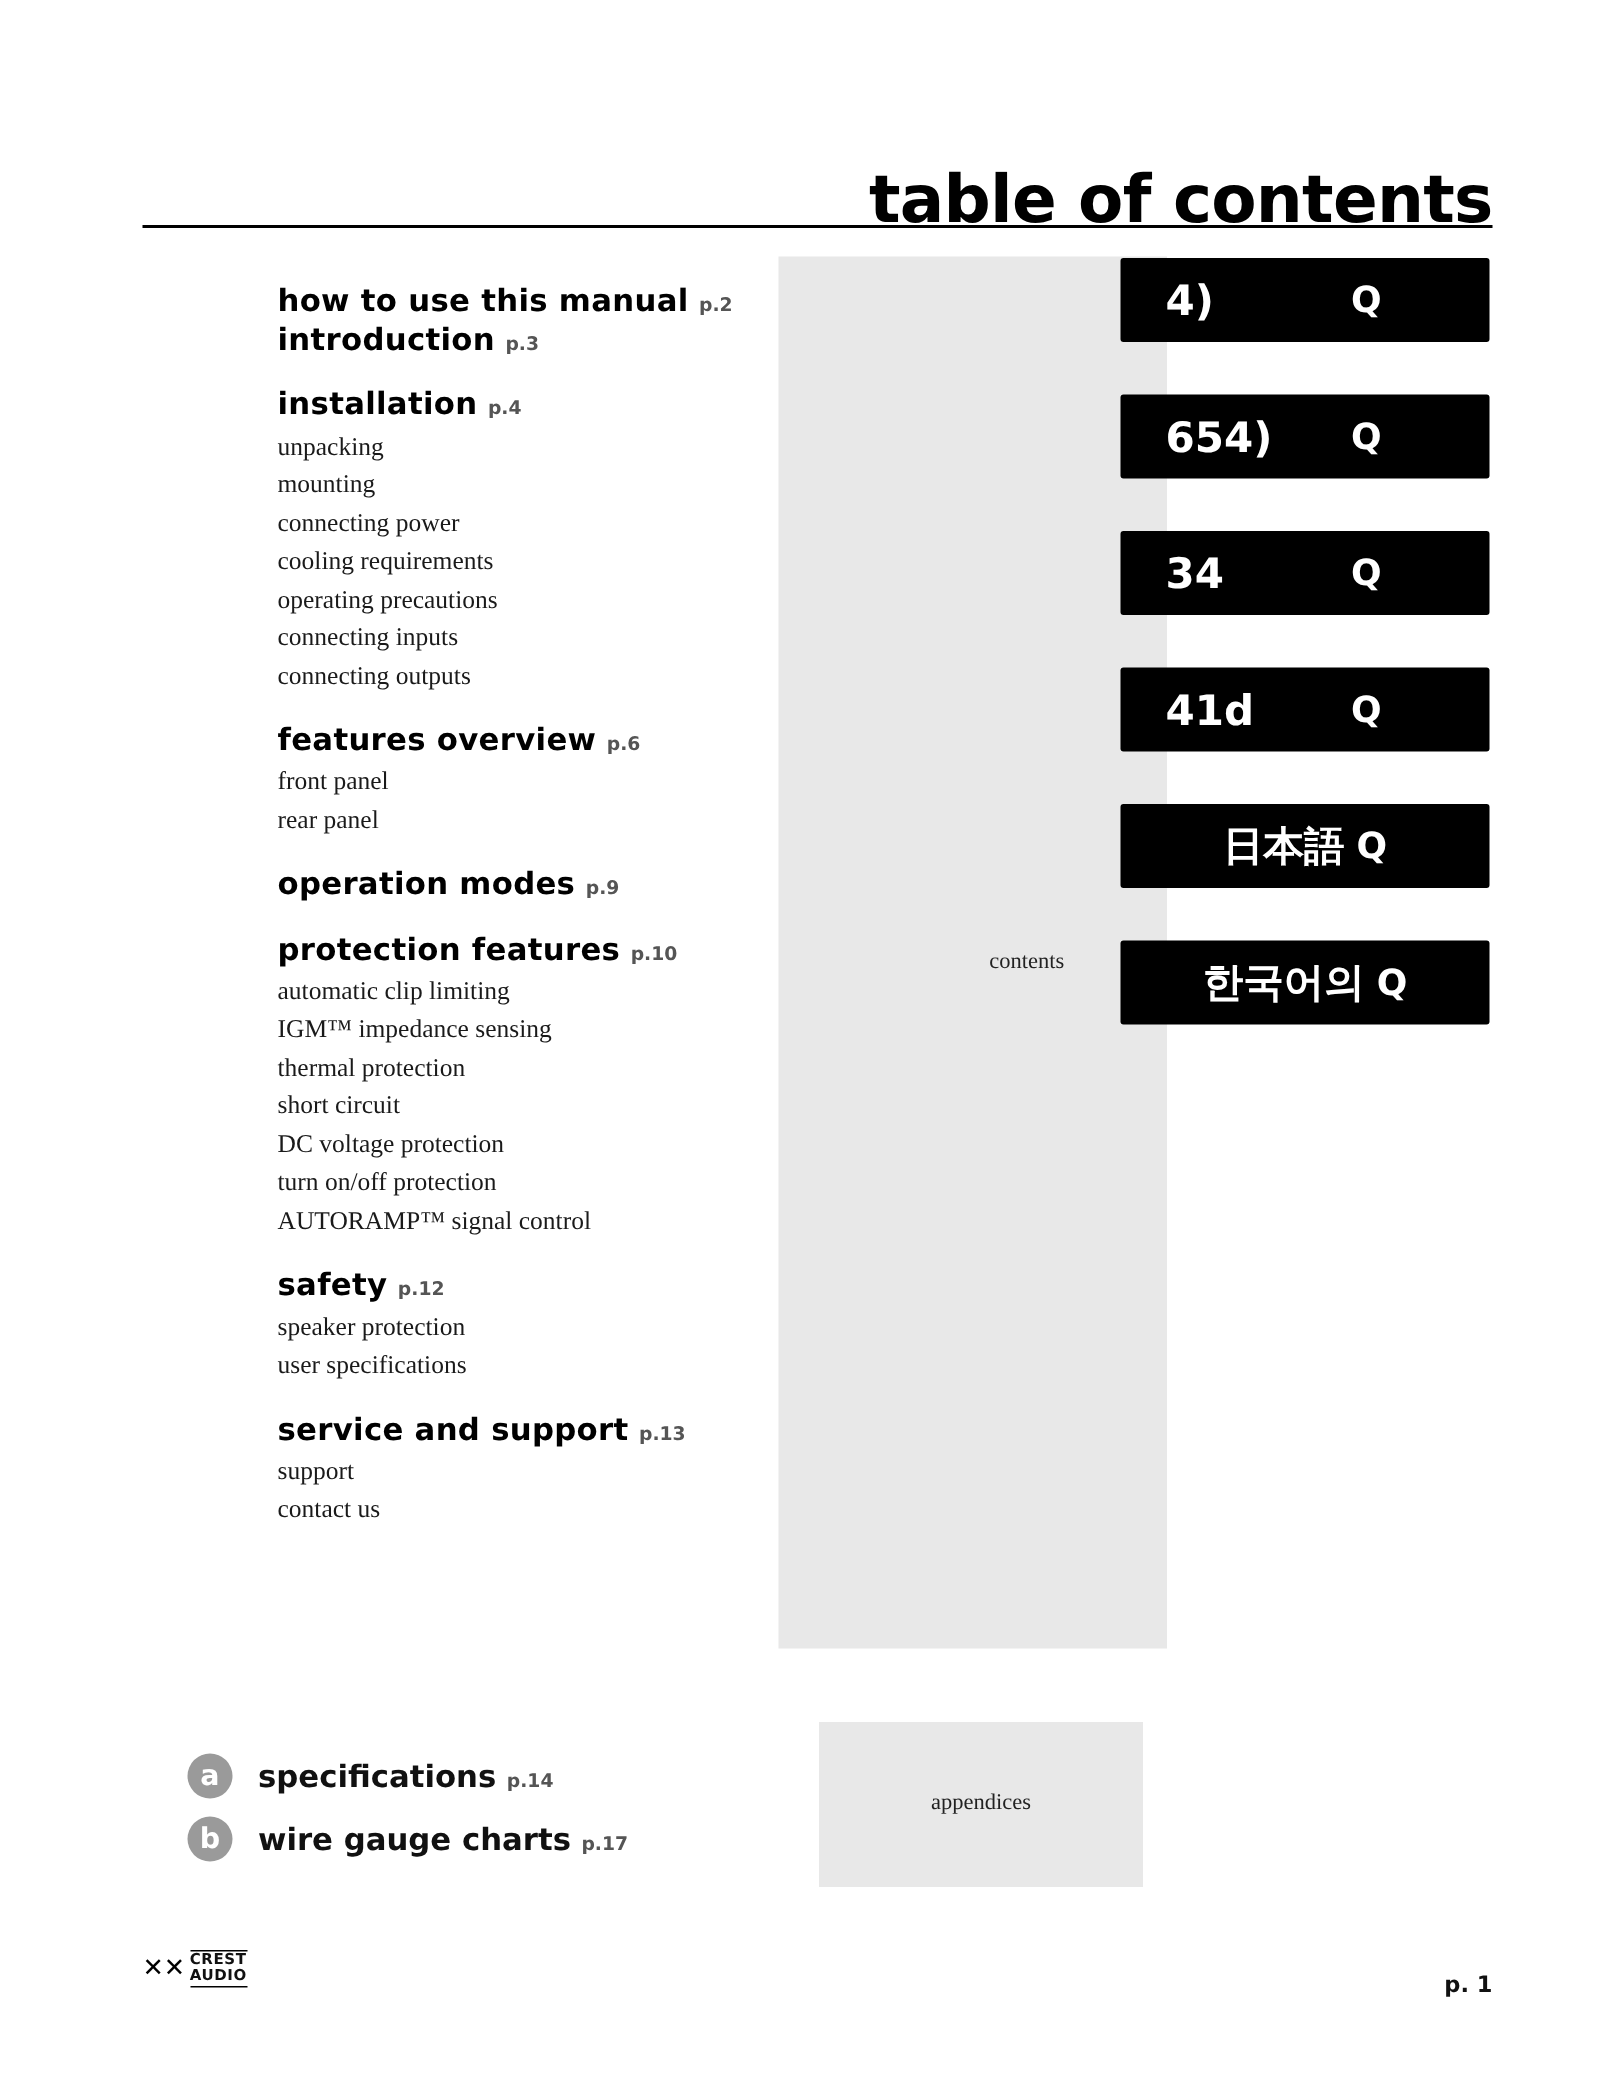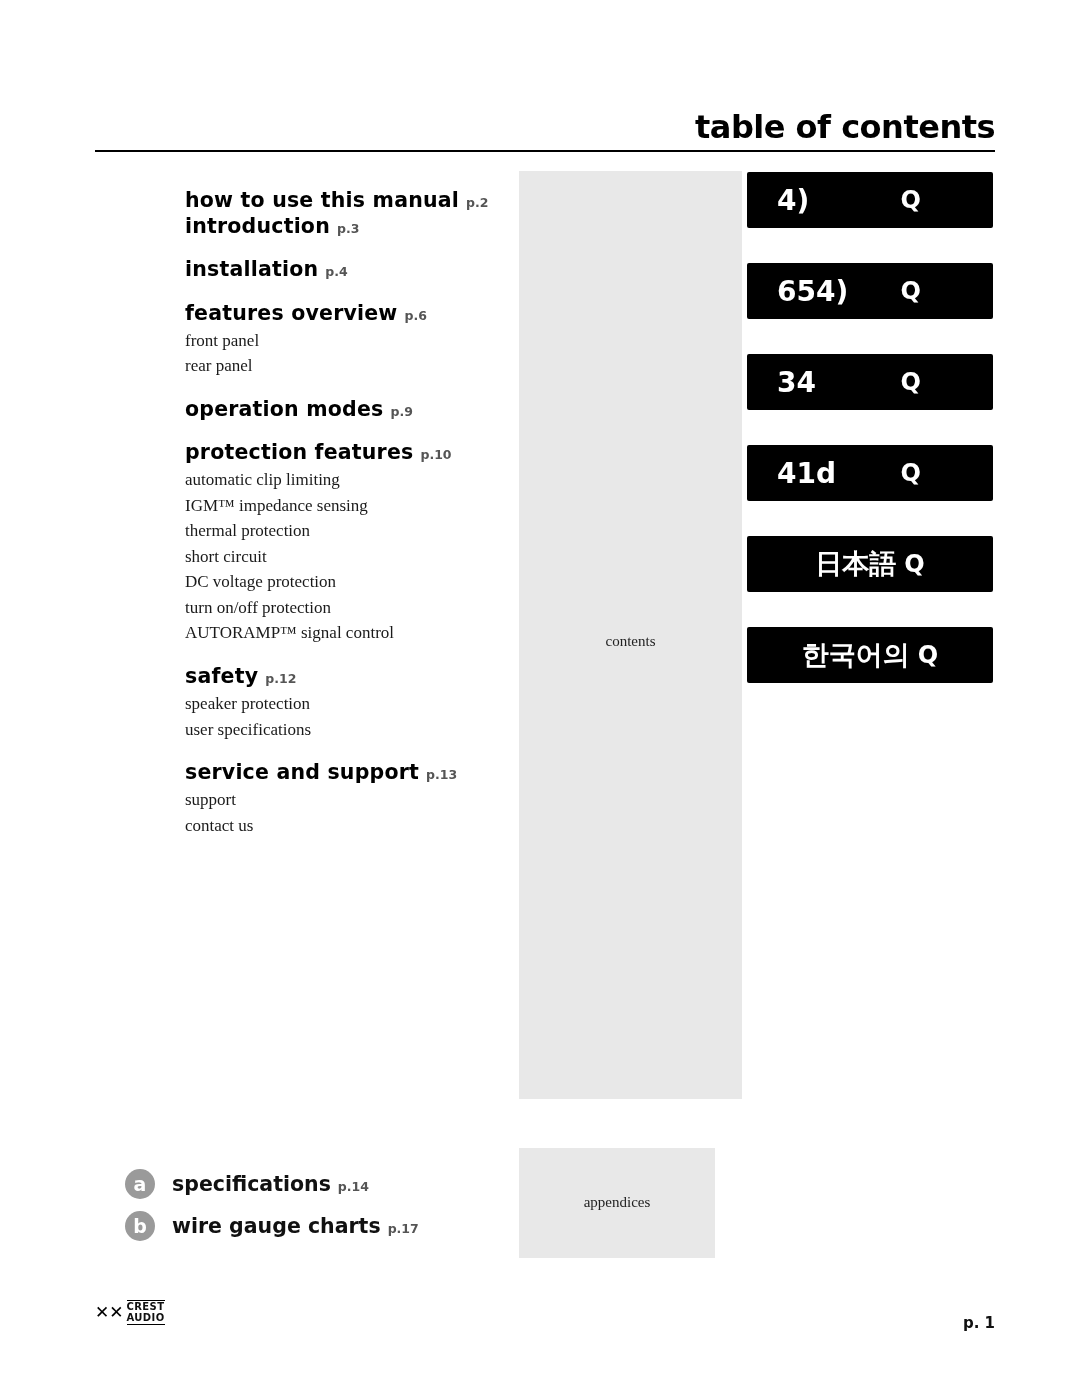--- a/index.html
+++ b/index.html
@@ -22,42 +22,43 @@
     left: 95px;
     top: 150px;
     width: 900px;
     height: 2px;
     background: #000000;
   }
   #page-title {
     position: absolute;
     right: 85px;
     top: 108px;
-    font-size: 32px;
+    font-size: 44px;
     font-weight: bold;
     letter-spacing: -0.5px;
     color: #000000;
     font-family: "DejaVu Sans", sans-serif;
   }
 
   
   .grey-panel {
     position: absolute;
     background: #e8e8e8;
   }
   #contents-panel {
     left: 519px;
     top: 171px;
     width: 223px;
     height: 928px;
+    padding-left: 36px;
   }
   #appendices-panel {
-    left: 519px;
+    left: 546px;
     top: 1148px;
-    width: 196px;
+    width: 216px;
     height: 110px;
   }
   .panel-label {
     position: absolute;
     width: 100%;
     text-align: center;
     font-size: 15px;
     color: #222222;
     font-family: "Liberation Serif", serif;
   }
@@ -230,20 +231,29 @@
 
 <div id="toc">
     <div class="group">
       <div class="toc-head"><span>how to use this manual</span><span class="pg">p.2</span></div>
     </div>
     <div class="group tight">
       <div class="toc-head"><span>introduction</span><span class="pg">p.3</span></div>
     </div>
     <div class="group">
       <div class="toc-head"><span>installation</span><span class="pg">p.4</span></div>
+      <div class="sublist">
+        <div class="toc-sub">unpacking</div>
+        <div class="toc-sub">mounting</div>
+        <div class="toc-sub">connecting power</div>
+        <div class="toc-sub">cooling requirements</div>
+        <div class="toc-sub">operating precautions</div>
+        <div class="toc-sub">connecting inputs</div>
+        <div class="toc-sub">connecting outputs</div>
+      </div>
     </div>
     <div class="group">
       <div class="toc-head"><span>features overview</span><span class="pg">p.6</span></div>
       <div class="sublist">
         <div class="toc-sub">front panel</div>
         <div class="toc-sub">rear panel</div>
       </div>
     </div>
     <div class="group">
       <div class="toc-head"><span>operation modes</span><span class="pg">p.9</span></div>

